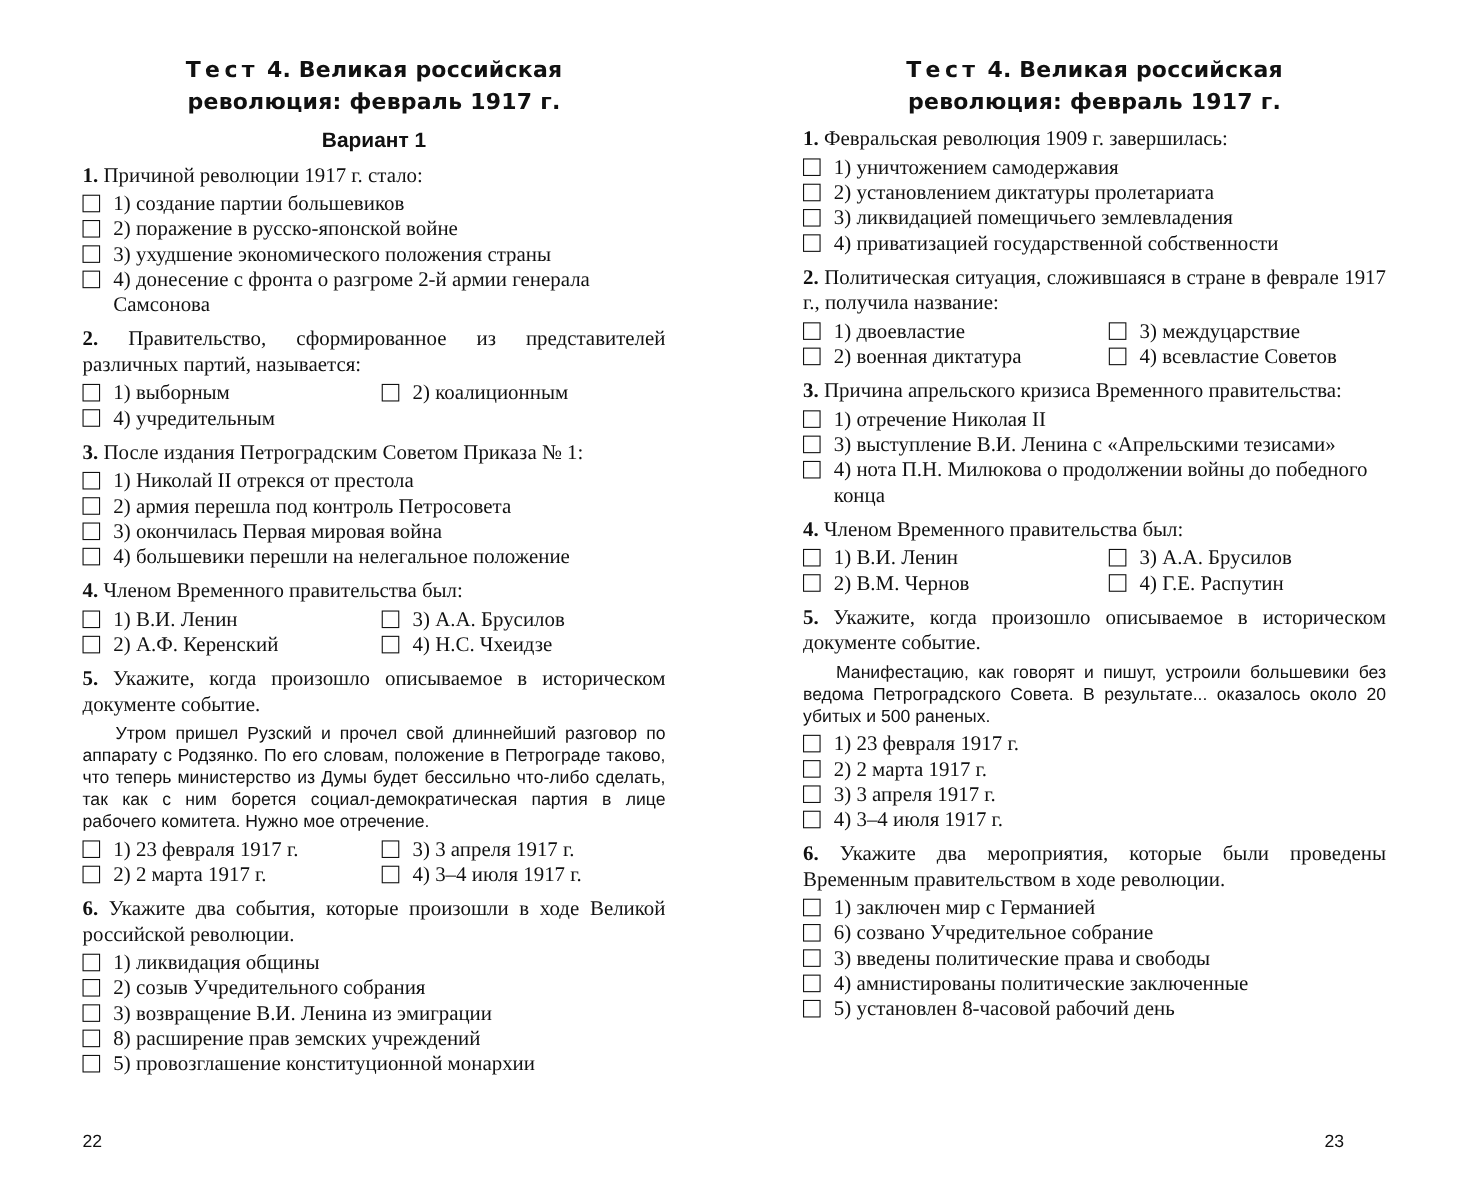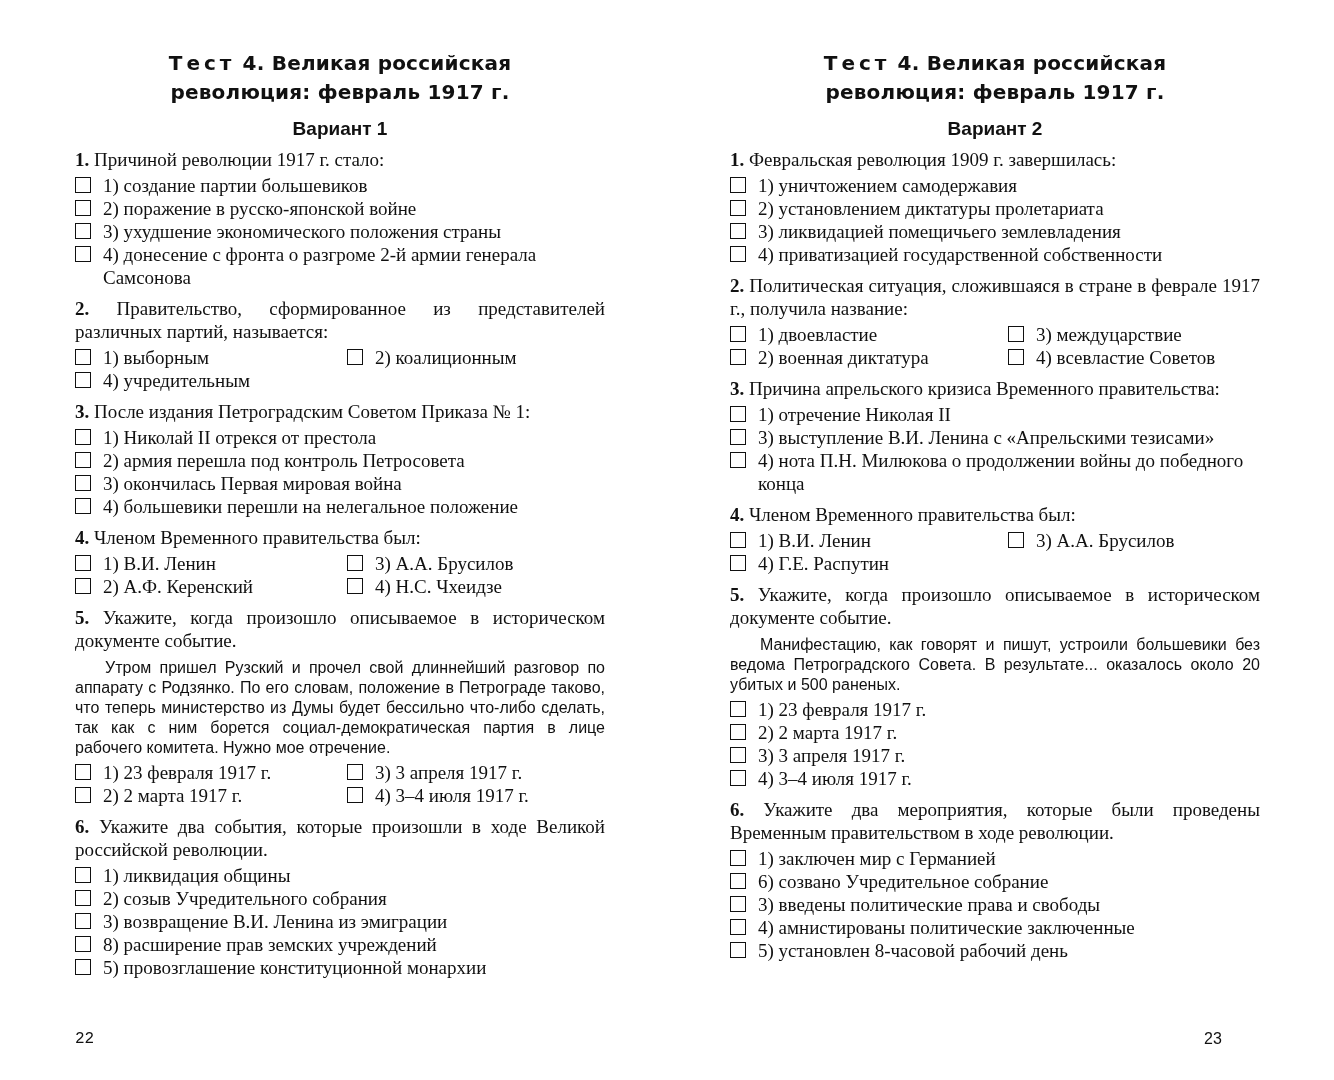--- a/index.html
+++ b/index.html
@@ -161,21 +161,20 @@
         </div>
       </div>
     </div>
 </div>
 
 <div class="page right">
   <div class="title">
     <span class="tst">Тест</span><span> 4. Великая российская</span><br>
     <span>революция: февраль 1917 г.</span>
   </div>
-  <div class="variant">Вариант 2</div>
   <div class="questions serif">
       <div class="q">
         <div class="stem"><b>1.</b> <span>Февральская революция 1909 г. завершилась:</span></div>
         <div class="opts">
           <div class="opt">
             <span class="box"></span>
             <span class="txt">1) уничтожением самодержавия</span>
           </div>
           <div class="opt">
             <span class="box"></span>
@@ -232,20 +231,24 @@
       <div class="q">
         <div class="stem"><b>4.</b> <span>Членом Временного правительства был:</span></div>
         <div class="opts grid2r">
           <div class="opt">
             <span class="box"></span>
             <span class="txt">1) В.И. Ленин</span>
           </div>
           <div class="opt">
             <span class="box"></span>
             <span class="txt">3) А.А. Брусилов</span>
+          </div>
+          <div class="opt">
+            <span class="box"></span>
+            <span class="txt">2) В.М. Чернов</span>
           </div>
           <div class="opt">
             <span class="box"></span>
             <span class="txt">4) Г.Е. Распутин</span>
           </div>
         </div>
       </div>
       <div class="q">
         <div class="stem"><b>5.</b> <span>Укажите, когда произошло описываемое в историческом документе событие.</span></div>
         <div class="doc">Манифестацию, как говорят и пишут, устроили большевики без ведома Петроградского Совета. В результате... оказалось около 20 убитых и 500 раненых.</div>
@@ -289,14 +292,14 @@
           </div>
           <div class="opt">
             <span class="box"></span>
             <span class="txt">5) установлен 8-часовой рабочий день</span>
           </div>
         </div>
       </div>
     </div>
 </div>
 
-<div class="pnum" style="left:75px;font-family:Liberation Mono, monospace;">22</div>
+<div class="pnum" style="left:75px;">22</div>
 <div class="pnum" style="left:1204px;">23</div>
 
 </body></html>

